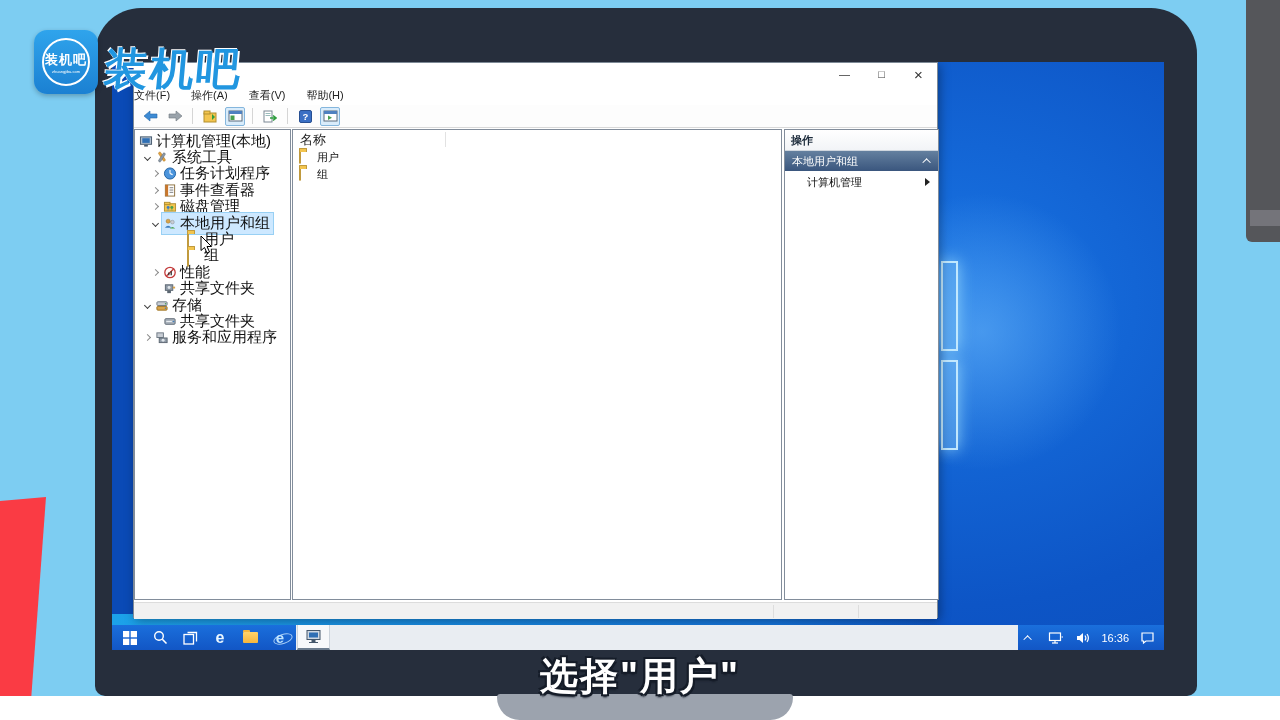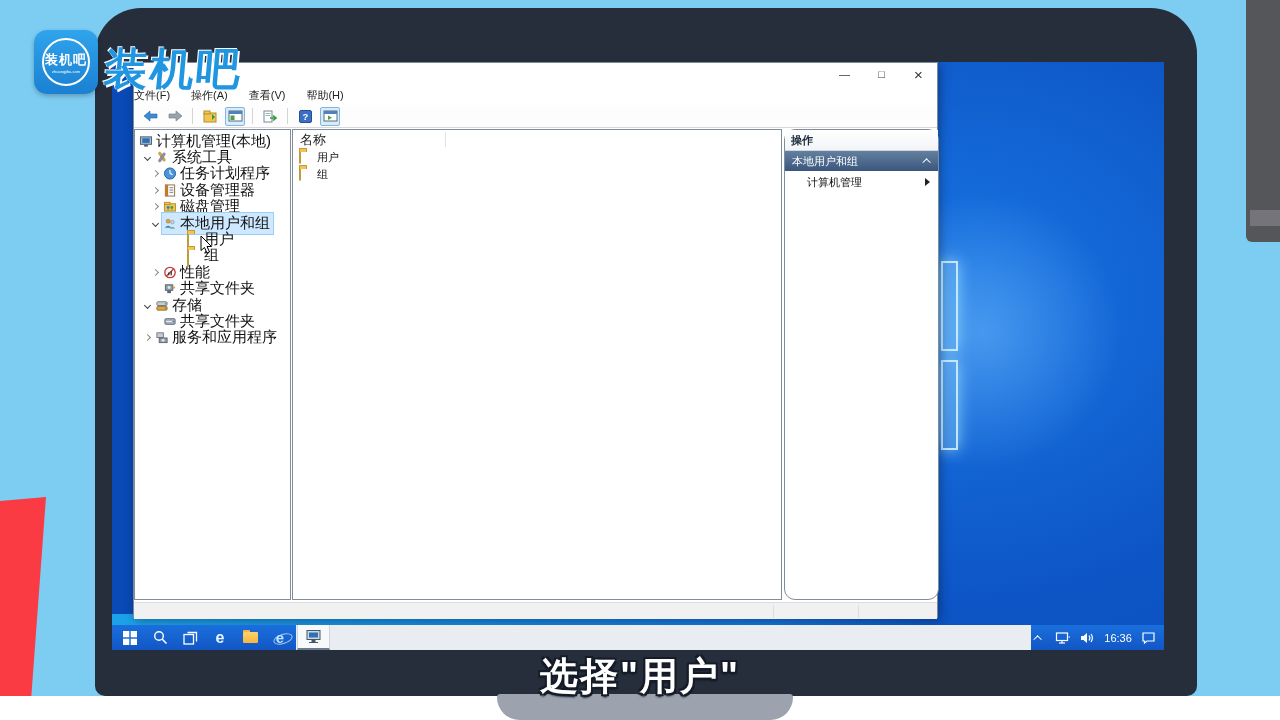--- a/index.html
+++ b/index.html
@@ -41,21 +41,21 @@
   .toolbar { height:23px; display:flex; align-items:center; padding-left:6px; gap:5px;
     background:#fdfdfd; border-bottom:1px solid #d9d9d9; }
   .tsep { width:1px; height:16px; background:#d5d5d5; margin:0 2px; }
   .tool { width:20px; height:19px; display:flex; align-items:center; justify-content:center; }
   .tool.toggled { background:#d9ecfb; border:1px solid #84b6dd; border-radius:2px; }
 
   .content { position:relative; height:474px; background:#fff; }
   .panel { position:absolute; top:1px; height:471px; background:#fff; border:1px solid #828d9b; }
   .tree-panel { left:0; width:157px; overflow:hidden; padding-top:3px; }
   .list-panel { left:158px; width:490px; }
-  .actions-panel { left:650px; width:155px;border-radius:11px; }
+  .actions-panel { left:650px; width:155px; }
 
   
   .trow { display:flex; align-items:center; height:16.4px; font-size:15px; color:#111; white-space:nowrap; }
   .lvl0 { padding-left:3px; } .lvl1 { padding-left:6px; } .lvl2 { padding-left:14px; } .lvl3 { padding-left:38px; }
   .arrow-slot { width:13px; display:flex; align-items:center; justify-content:center; flex:none; }
   .chev { width:5px; height:5px; border-right:1.4px solid #8a8a8a; border-bottom:1.4px solid #8a8a8a; }
   .chev.collapsed { transform:rotate(-45deg); }
   .chev.expanded { transform:rotate(45deg); border-color:#404040; }
   .row-core { display:flex; align-items:center; gap:3px; padding:1px 3px 1px 1px; }
   .trow.selected .row-core { background:#CDE8FF; outline:1px solid #98D0F4; }
@@ -87,21 +87,21 @@
   .statusbar { position:relative; height:17px; background:#f1f1f1; border-top:1px solid #dcdcdc; }
   .sdiv { position:absolute; top:2px; width:1px; height:13px; background:#dddddd; }
 
   
   .taskbar { position:absolute; left:0; top:563px; width:1052px; height:25px; display:flex; }
   .tb-left { width:184px; background:linear-gradient(#1a6fdc,#1256c5); display:flex; align-items:center;
     padding-left:9px; gap:12px; }
   .tb-mid { flex:1; background:#e9edf2; display:flex; align-items:stretch; }
   .cm-box { margin-left:1px; width:33px; background:#f7f9fb; border-left:1px solid #ccd4dc;
     border-right:1px solid #ccd4dc; border-bottom:2px solid #6b7c8e; display:flex; align-items:center; justify-content:center; }
-  .tb-right { width:133px; background:linear-gradient(#1a6fdc,#1256c5); display:flex; align-items:center;
+  .tb-right { width:146px; background:linear-gradient(#1a6fdc,#1256c5); display:flex; align-items:center;
     justify-content:flex-end; gap:9px; padding-right:8px; }
   .tbicon { width:18px; height:18px; display:flex; align-items:center; justify-content:center; }
   .edge-e { color:#eaf7ff; font-size:16px; font-weight:bold; line-height:1; }
   .ie-e { position:relative; color:#bfe4ff; font-size:15px; font-weight:bold; line-height:1; }
   .ie-e::after { content:""; position:absolute; left:-3px; top:4px; width:18px; height:8px;
     border:1px solid rgba(200,230,255,.8); border-radius:50%; transform:rotate(-18deg); }
   .xfolder { position:relative; width:15px; height:11px; background:linear-gradient(#ffd36b,#f5b63d);
     border-radius:1px; }
   .xfolder::before { content:""; position:absolute; left:0; top:-2px; width:7px; height:2px; background:#f5b63d; border-radius:1px 1px 0 0; }
   .tray-time { color:#fff; font-size:11px; }
@@ -256,21 +256,21 @@
               <span class="chev collapsed"></span>
             </span>
           <div class="row-core">
             <svg class="ticon" viewBox="0 0 14 14">
                 <rect x="2" y="1" width="10" height="12" fill="#fdfdfd" stroke="#8a6d3b"></rect>
                 <rect x="2" y="1" width="3" height="12" fill="#c9762b"></rect>
                 <line x1="6.5" y1="4" x2="10.5" y2="4" stroke="#777" stroke-width="1"></line>
                 <line x1="6.5" y1="6.5" x2="10.5" y2="6.5" stroke="#777" stroke-width="1"></line>
                 <line x1="6.5" y1="9" x2="10.5" y2="9" stroke="#777" stroke-width="1"></line>
               </svg>
-            <span>设备管理器</span>
+            <span>事件查看器</span>
           </div>
         </div>
 
         <div class="trow lvl2">
           <span class="arrow-slot">
               <span class="chev collapsed"></span>
             </span>
           <div class="row-core">
             <svg class="ticon" viewBox="0 0 14 14">
                 <rect x="1" y="4" width="12" height="8" fill="#f3c54f" stroke="#b28f2f"></rect>

